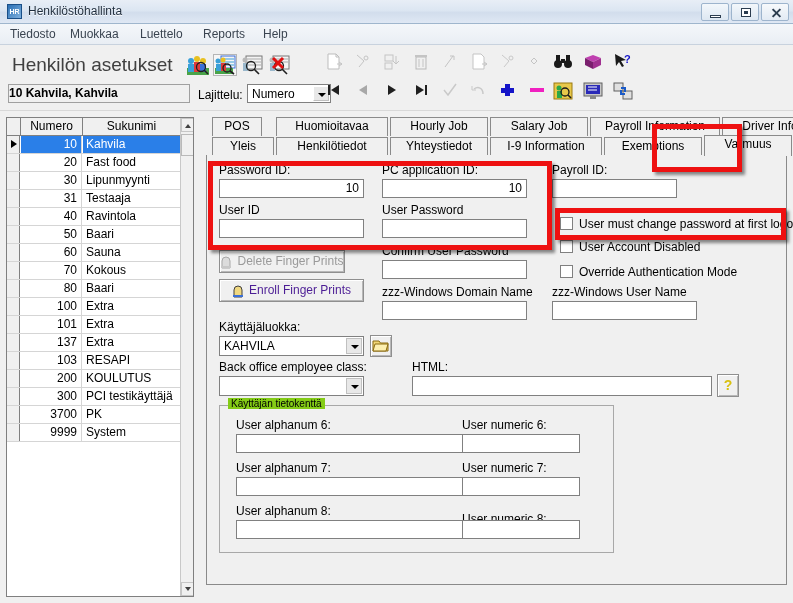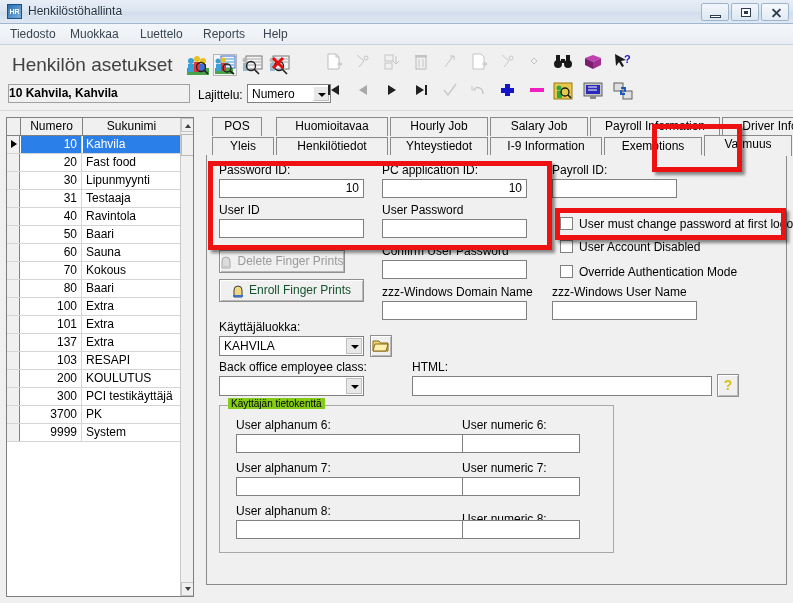--- a/index.html
+++ b/index.html
@@ -160,21 +160,21 @@
   }
 
   .lbl{position:absolute;font-size:12px;color:#000;white-space:nowrap;}
   .inp{
     position:absolute;background:#fff;border:1px solid #808080;box-sizing:border-box;
     font-size:12px;color:#000;line-height:17px;padding:0 4px;white-space:nowrap;overflow:hidden;
   }
   .inp.num{text-align:right;}
   .btn{
     position:absolute;background:#f0f0f0;border:1px solid #8f8f8f;box-sizing:border-box;
-    font-size:12px;color:#14532d;text-align:center;line-height:21px;
+    font-size:12px;color:#4c1d95;text-align:center;line-height:21px;
     box-shadow:inset 1px 1px 0 #fff, inset -1px -1px 0 #b8b8b8;
   }
   .btn.disabled{color:#9a9a9a;}
   .cb{
     position:absolute;width:13px;height:13px;background:#fff;border:1px solid #808080;box-sizing:border-box;
   }
   .combo{
     position:absolute;background:#fff;border:1px solid #808080;box-sizing:border-box;
   }
   .combo .val{position:absolute;left:4px;top:2px;font-size:12px;color:#000;white-space:nowrap;}

